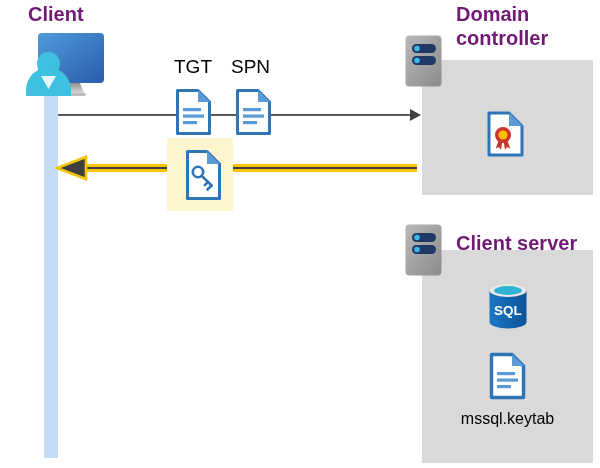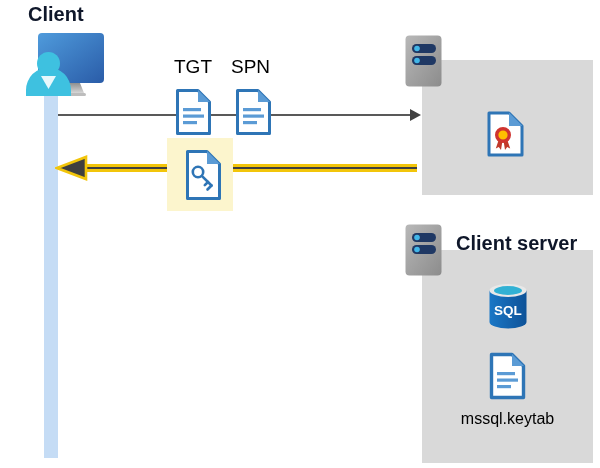--- a/index.html
+++ b/index.html
@@ -1,21 +1,21 @@
 <!DOCTYPE html>
 <html><head>
 <meta charset="utf-8">
 <style>
   html,body{margin:0;padding:0;background:#fff;}
   .canvas{
     position:relative;width:600px;height:468px;background:#ffffff;overflow:hidden;
     font-family:"Liberation Sans",sans-serif;
   }
   .abs{position:absolute;}
-  .heading{font-size:20px;font-weight:700;color:#0f172a;line-height:24px;}
+  .heading{font-size:20px;font-weight:700;color:#701a75;line-height:24px;}
   .sublabel{font-size:19px;color:#000000;}
   
   .client-label{left:28px;top:2px;}
   .client-icon{left:20px;top:32px;width:85px;height:64px;z-index:3;}
   .vbar{left:44px;top:95px;width:14px;height:363px;background:#c5dcf5;z-index:0;}
   
   .gray-line{left:58px;top:114px;width:354px;height:2px;background:#595959;z-index:1;}
   .gray-head{left:410px;top:109px;width:0;height:0;z-index:1;
     border-top:6px solid transparent;border-bottom:6px solid transparent;border-left:11px solid #404040;}
   .tgt-label{left:171px;top:56px;width:44px;text-align:center;z-index:2;}
@@ -119,20 +119,21 @@
         <stop offset="0" stop-color="#b8b8b8"></stop>
           <stop offset="1" stop-color="#8c8c8c"></stop>
       </linearGradient>
     </defs>
     <rect x="0.5" y="0.5" width="36" height="51" rx="4" fill="url(#srvGrad1)"></rect>
     <rect x="7" y="9" width="24" height="9" rx="4.5" fill="#1f3864"></rect>
     <circle cx="12" cy="13.5" r="2.8" fill="#41b6e8"></circle>
     <rect x="7" y="21" width="24" height="9" rx="4.5" fill="#1f3864"></rect>
     <circle cx="12" cy="25.5" r="2.8" fill="#41b6e8"></circle>
   </svg>
+  <div class="abs heading dc-label">Domain controller</div>
 
   <svg class="abs cert-icon" viewBox="0 0 37 46">
     <path d="M2 2 H22 L35 15 V44 H2 Z" fill="#fff" stroke="#2e75b6" stroke-width="3" stroke-linejoin="round"></path>
     <path d="M22 1.5 L35.5 15 H22 Z" fill="#5b9bd5"></path>
     <path d="M12 28 L15.5 29.5 L14 39 L11.8 36 L8.8 37.6 Z" fill="#c0392b"></path>
     <path d="M20 28 L16.5 29.5 L18 39 L20.2 36 L23.2 37.6 Z" fill="#c0392b"></path>
     <circle cx="16" cy="24" r="6.3" fill="#ffc000" stroke="#cf3430" stroke-width="3.4"></circle>
   </svg>
 
   <div class="abs lx-box"></div>

